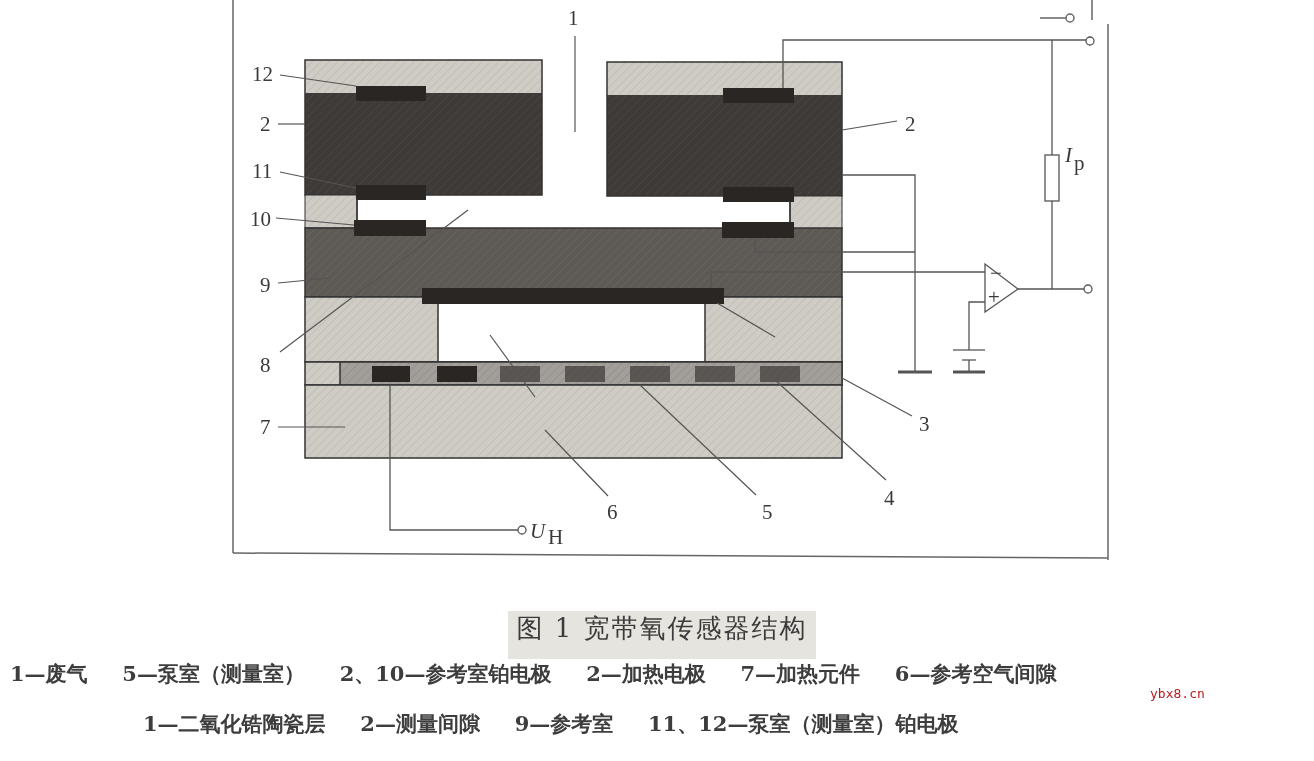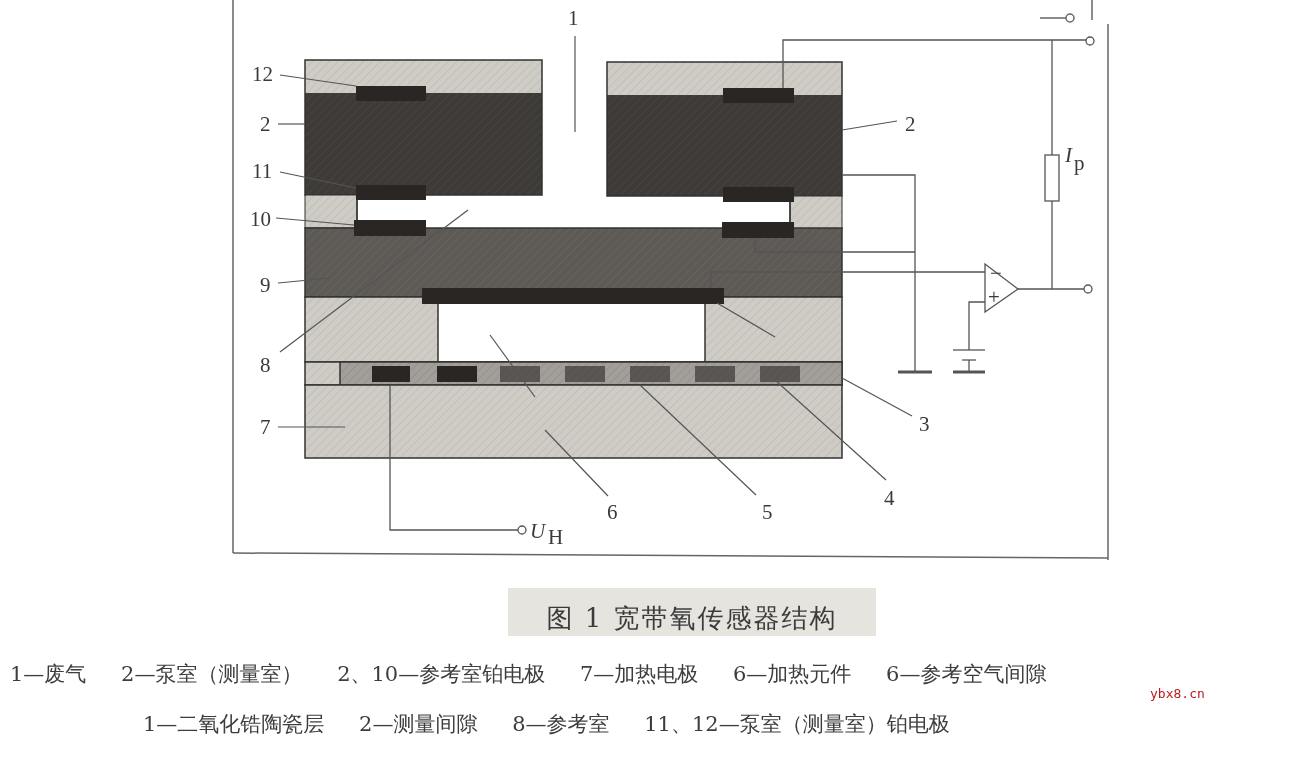--- a/index.html
+++ b/index.html
@@ -1,27 +1,27 @@
 <!DOCTYPE html>
 <html><head>
 <meta charset="utf-8">
 <style>
   html, body { margin: 0; padding: 0; background: #ffffff; }
   body { width: 1314px; height: 761px; position: relative; overflow: hidden;
          font-family: "DejaVu Serif", "Liberation Serif", serif; color: #333; }
   #diagram { position: absolute; left: 0; top: 0; width: 1314px; height: 761px; }
   .lbl { font-family: "Liberation Serif", "DejaVu Serif", serif; font-size: 21px; fill: #3a3a3a; }
   .lbl-it { font-style: italic; }
-  .caption-box { position: absolute; left: 508px; top: 588px; width: 368px; height: 48px;
-                 background: #e6e4df; display: flex; align-items: flex-end; justify-content: center; }
+  .caption-box { position: absolute; left: 508px; top: 611px; width: 308px; height: 48px;
+                 background: #e6e4df; display: flex; align-items: flex-start; justify-content: center; }
   .caption { font-family: "DejaVu Serif", "Liberation Serif", serif; font-size: 26px; color: #3b3b3b;
              letter-spacing: 2px; }
   .legend-line { position: absolute; white-space: nowrap; font-family: "DejaVu Serif", "Liberation Serif", serif;
                  font-size: 21px; color: #3d3d3d; }
-  .legend-line span { margin-right: 28px; }
+  .legend-line span { margin-right: 28px; font-weight: bold; }
   .legend-line span:last-child { margin-right: 16px; }
   #legend-1 { left: 10px; top: 660px; }
   #legend-2 { left: 143px; top: 710px; }
   .site-mark { position: absolute; left: 1150px; top: 686px; font-family: "DejaVu Sans Mono", "Liberation Mono", monospace;
                font-size: 13px; color: #b91c1c; }
 </style>
 </head>
 <body>
 
 <svg id="diagram" viewBox="0 0 1314 761" xmlns="http://www.w3.org/2000/svg">
@@ -176,26 +176,26 @@
   <text class="lbl lbl-it" x="530" y="538">U</text>
   <text class="lbl" x="548" y="544" font-size="15">H</text>
 </svg>
 
 <div class="caption-box">
   <span class="caption">图 1  宽带氧传感器结构</span>
 </div>
 
 <div class="legend-line" id="legend-1">
   <span>1—废气</span>
-  <span>2—泵室（测量室）</span>
+  <span>5—泵室（测量室）</span>
   <span>2、10—参考室铂电极</span>
-  <span>7—加热电极</span>
-  <span>6—加热元件</span>
+  <span>2—加热电极</span>
+  <span>7—加热元件</span>
   <span>6—参考空气间隙</span>
 </div>
 <div class="legend-line" id="legend-2">
   <span>1—二氧化锆陶瓷层</span>
   <span>2—测量间隙</span>
-  <span>8—参考室</span>
+  <span>9—参考室</span>
   <span>11、12—泵室（测量室）铂电极</span>
 </div>
 
 <div class="site-mark">ybx8.cn</div>
 
 </body></html>

